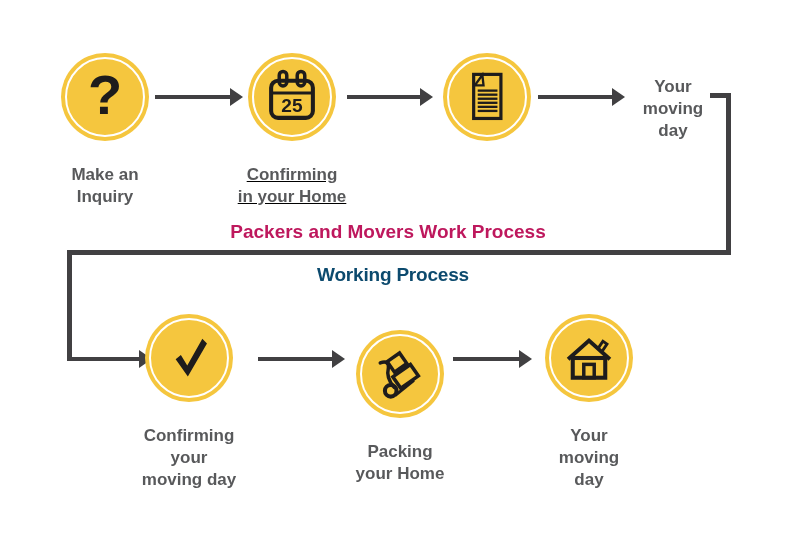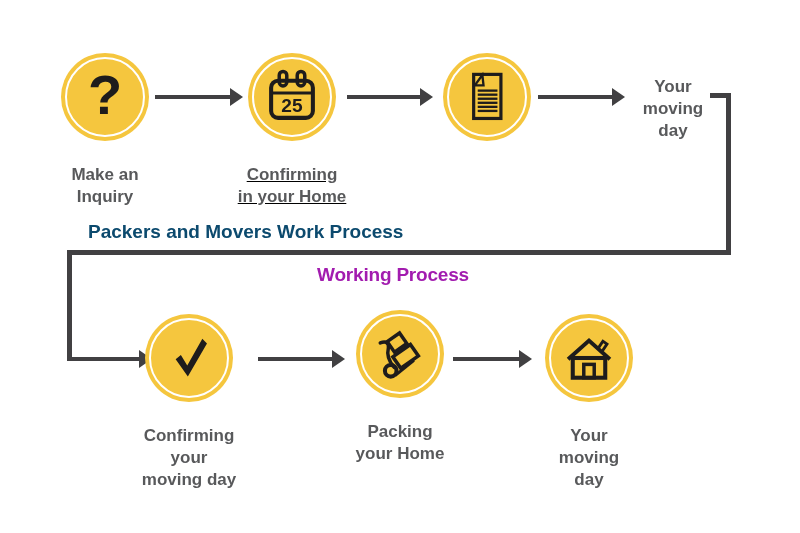--- a/index.html
+++ b/index.html
@@ -28,26 +28,26 @@
   
   .harrow{position:absolute;height:4px;background:#414042;}
   .harrow::after{
     content:"";position:absolute;right:-13px;top:50%;transform:translateY(-50%);
     border-left:13px solid #414042;border-top:9px solid transparent;
     border-bottom:9px solid transparent;
   }
   .seg{position:absolute;background:#414042;}
   
   .title-main{
-    position:absolute;left:88px;top:221px;width:600px;
-    font-size:19px;font-weight:bold;color:#0c4a6e;
+    position:absolute;left:88px;top:221px;width:600px;text-align:center;
+    font-size:19px;font-weight:bold;color:#be185d;
   }
   .title-sub{
     position:absolute;left:93px;top:264px;width:600px;text-align:center;
-    font-size:19px;font-weight:bold;color:#a21caf;letter-spacing:-0.2px;
+    font-size:19px;font-weight:bold;color:#0c4a6e;letter-spacing:-0.2px;
   }
   svg text{font-family:"Liberation Sans", sans-serif;}
 </style>
 </head>
 <body>
 
 <div class="canvas">
 
   <div class="step" style="left:25px;top:53px;">
     <div class="circle">
@@ -115,21 +115,21 @@
       <div class="ring"></div>
       <svg width="58" height="58" viewBox="0 0 100 100">
         <path d="M27,52 L36,45 L47,63 L73,17 L81,25 L48,82 Z" fill="#1E1C1C"></path>
       </svg>
     </div>
     <div class="label">Confirming
 your
 moving day</div>
   </div>
 
-  <div class="step" style="left:320px;top:310px;">
+  <div class="step" style="left:320px;top:330px;">
     <div class="circle">
       <div class="ring"></div>
       <svg width="58" height="58" viewBox="0 0 100 100">
         <circle cx="34" cy="79" r="10" fill="none" stroke="#1E1C1C" stroke-width="7"></circle>
         <path d="M40,73 C31,63 27,51 30,39 C31,31 26,27 16,31" fill="none" stroke="#1E1C1C" stroke-width="6" stroke-linecap="round"></path>
         <line x1="42" y1="87" x2="74" y2="61" stroke="#1E1C1C" stroke-width="5"></line>
         <g transform="rotate(-35 55 50)" fill="none" stroke="#1E1C1C" stroke-width="6">
           <rect x="38" y="44" width="37" height="24"></rect>
           <rect x="45" y="17" width="26" height="22"></rect>
         </g>

